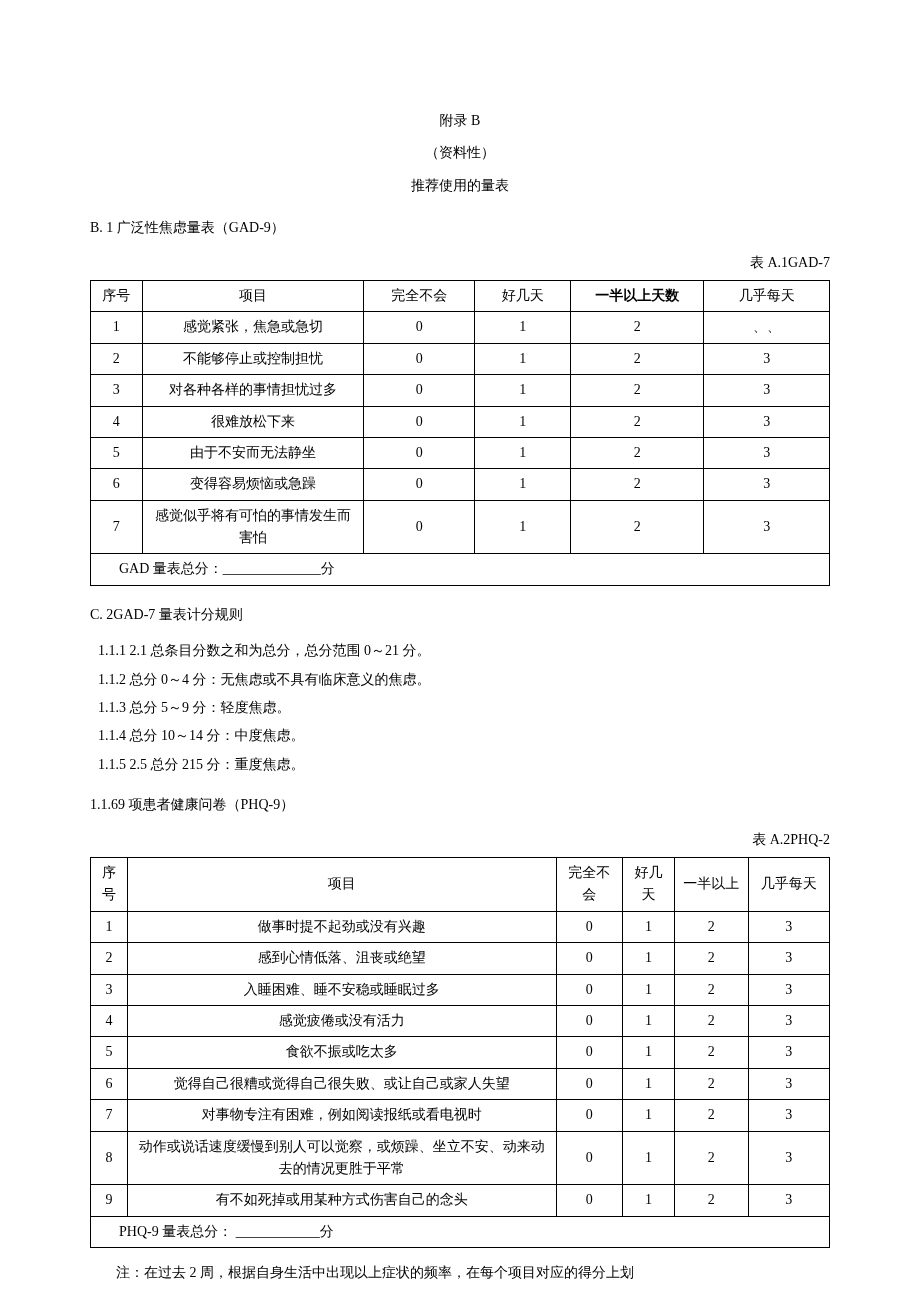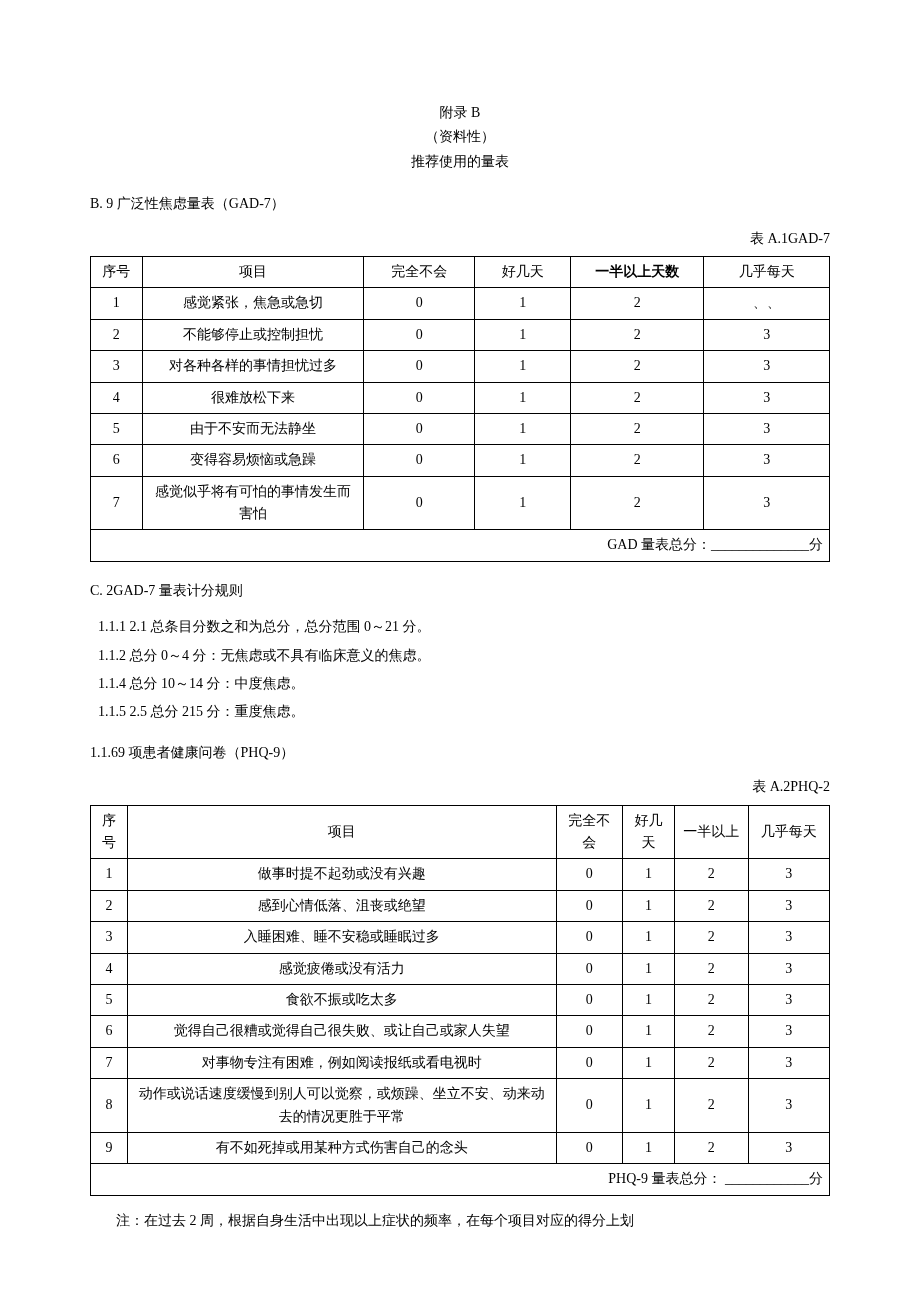--- a/index.html
+++ b/index.html
@@ -9,21 +9,21 @@
     background: #fff;
     margin: 0;
     padding: 100px 90px 60px 90px;
     line-height: 1.6;
   }
   .center-block {
     text-align: center;
     margin-bottom: 20px;
   }
   .center-block div {
-    margin: 2px 0;
+    margin: 10px 0;
     font-family: Liberation Serif, serif;
   }
   .section-heading {
     margin: 18px 0 12px 0;
   }
   .table-caption {
     text-align: right;
     margin: 10px 0 6px 0;
   }
   table {
@@ -32,22 +32,22 @@
     margin-bottom: 14px;
   }
   th, td {
     border: 1px solid #000;
     padding: 4px 6px;
     text-align: center;
     font-weight: normal;
     font-family: "SimSun", "宋体", serif;
   }
   .left-cell {
-    text-align: right;
-    padding-left: 14px;
+    text-align: left;
+    padding-left: 28px;
   }
   .rule-list {
     margin: 14px 0 18px 0;
   }
   .rule-list div {
     margin: 6px 8px;
   }
   .note-after {
     margin: 4px 0 0 26px;
   }
@@ -66,21 +66,21 @@
 </style>
 </head>
 <body>
 
 <div class="center-block">
   <div>附录 B</div>
   <div>（资料性）</div>
   <div>推荐使用的量表</div>
 </div>
 
-<div class="section-heading">B.  9 广泛性焦虑量表（GAD-7）</div>
+<div class="section-heading">B.  1 广泛性焦虑量表（GAD-9）</div>
 <div class="table-caption">表 A.1GAD-7</div>
 
 <table>
   <tbody>
       <tr>
     <th class="gad-col-1">序号</th>
     <th class="gad-col-2">项目</th>
     <th class="gad-col-3">完全不会</th>
     <th class="gad-col-4">好几天</th>
     <th class="gad-col-5">一半以上天数</th>
@@ -146,20 +146,21 @@
         <td colspan="6" class="left-cell">GAD 量表总分：______________分</td>
       </tr>
 </tbody>
   </table>
 
 <div class="section-heading">C.  2GAD-7 量表计分规则</div>
 
 <div class="rule-list">
   <div>1.1.1        2.1 总条目分数之和为总分，总分范围 0～21 分。</div>
   <div>1.1.2   总分 0～4 分：无焦虑或不具有临床意义的焦虑。</div>
+  <div>1.1.3   总分 5～9 分：轻度焦虑。</div>
   <div>1.1.4   总分 10～14 分：中度焦虑。</div>
   <div>1.1.5        2.5 总分 215 分：重度焦虑。</div>
 </div>
 
 <div class="section-heading">1.1.69 项患者健康问卷（PHQ-9）</div>
 <div class="table-caption">表 A.2PHQ-2</div>
 
 <table>
   <tbody>
       <tr>

